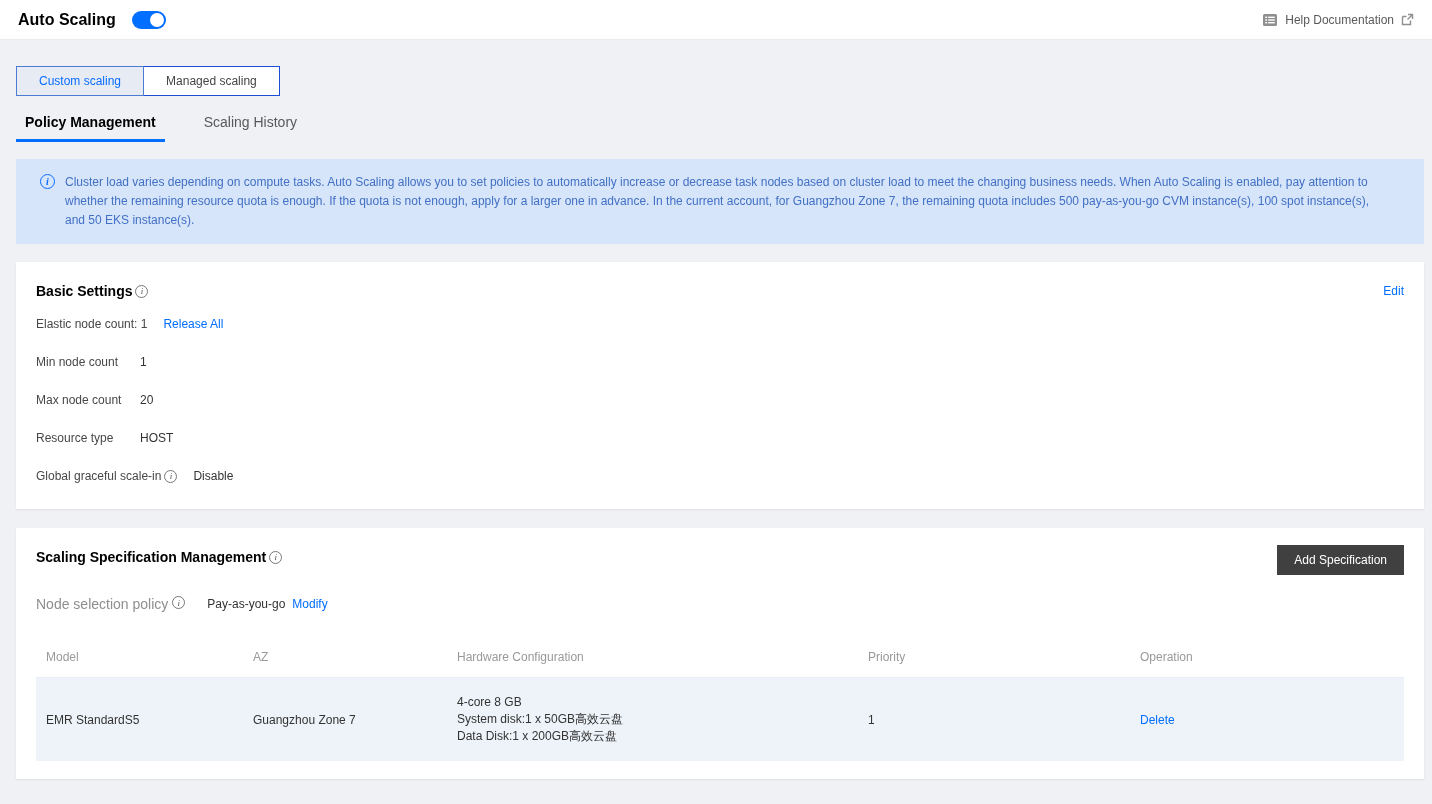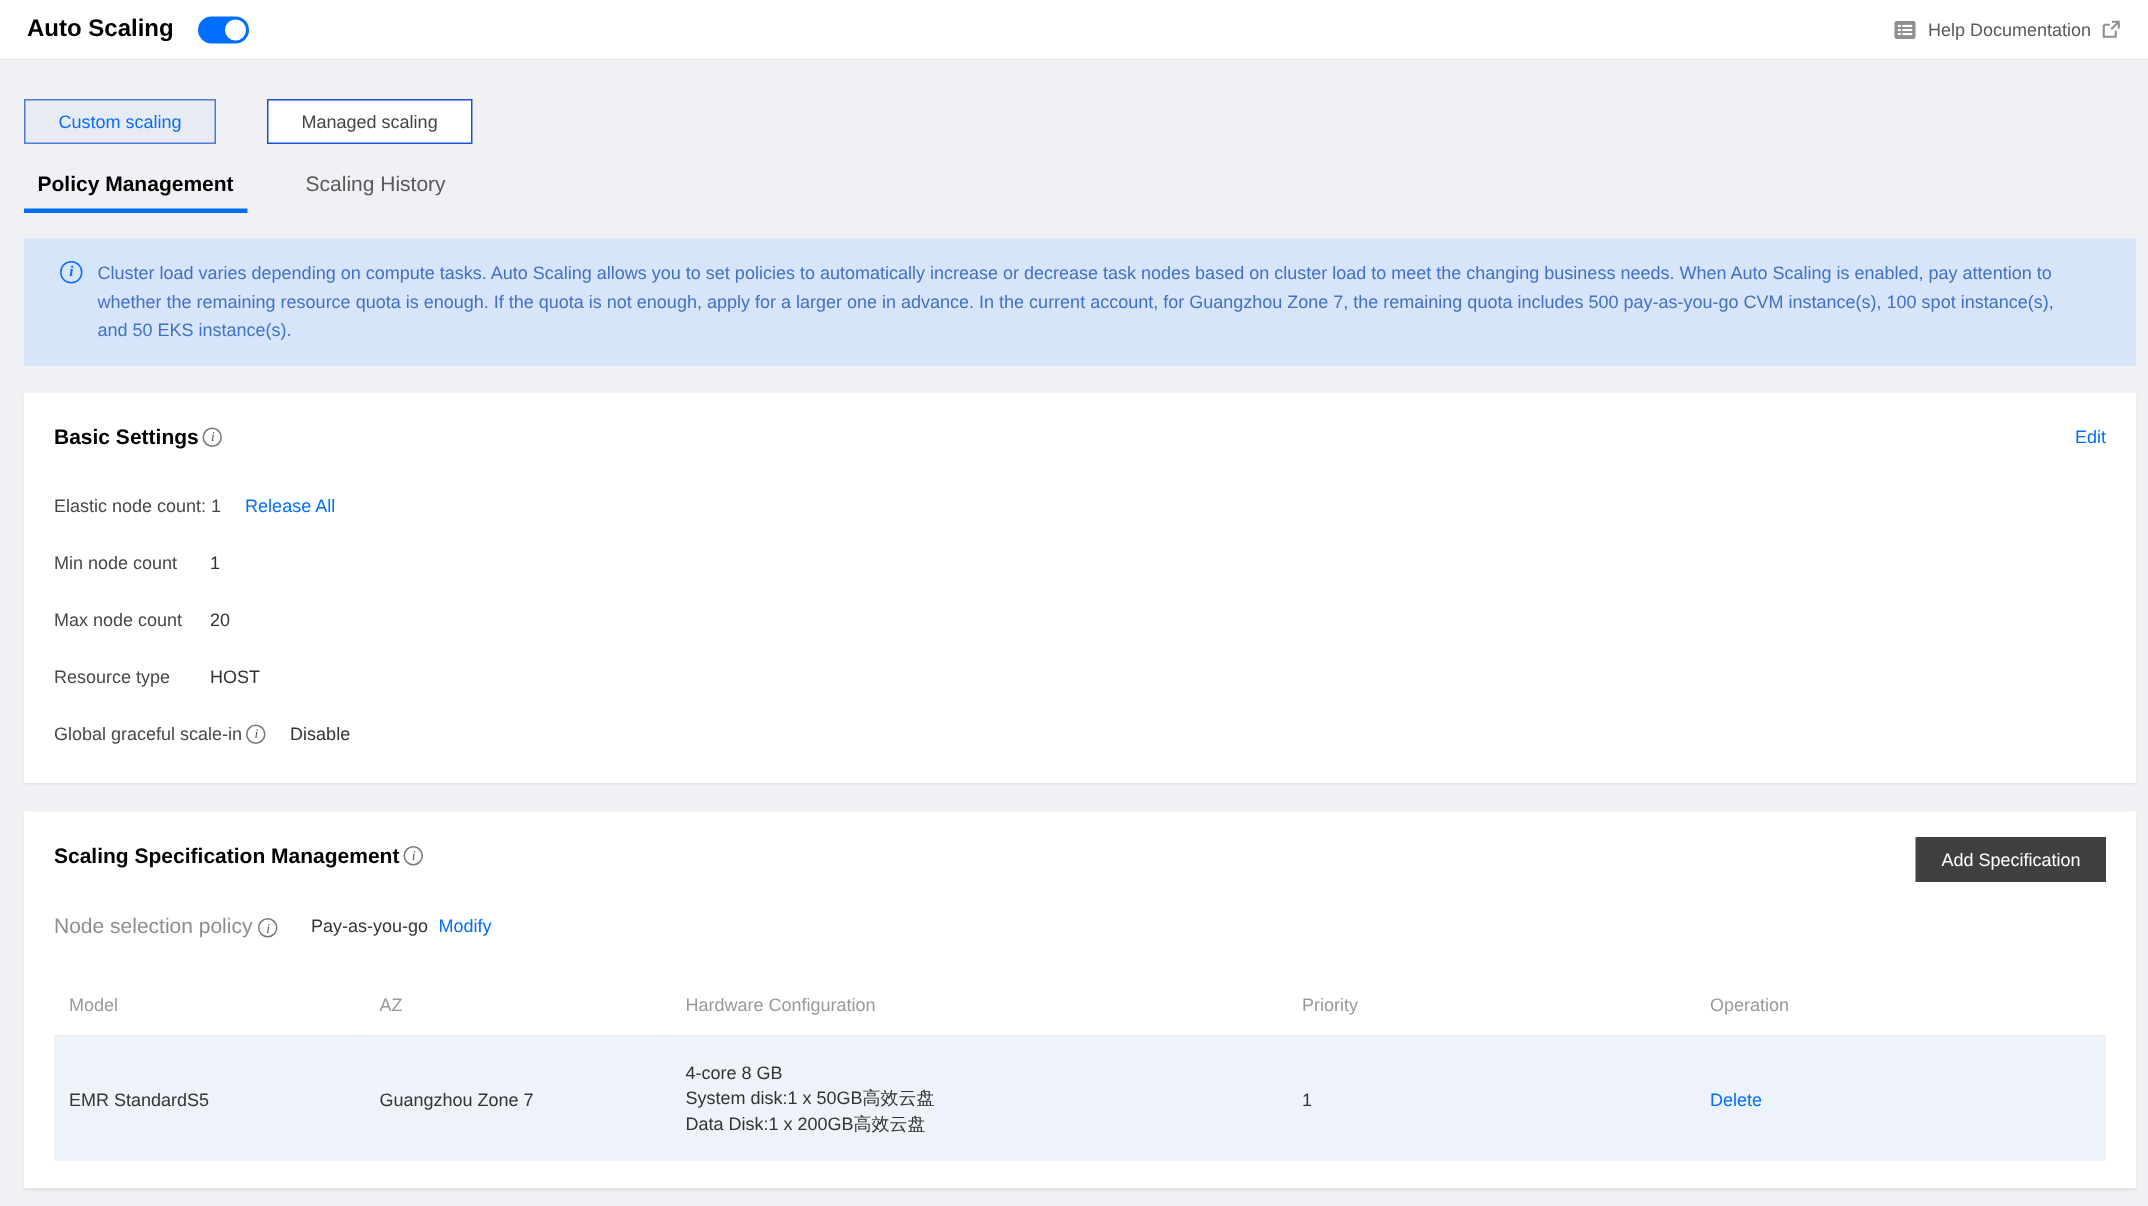--- a/index.html
+++ b/index.html
@@ -22,21 +22,21 @@
   }
   .toggle .knob {
     position: absolute; right: 2px; top: 2px; width: 14px; height: 14px;
     border-radius: 50%; background: #fff;
   }
   .topbar-right { margin-left: auto; display: flex; align-items: center; gap: 7px; font-size: 12px; color: #595959; }
   .doc-icon, .ext-icon { display: inline-flex; }
   
   .content { margin: 0 8px 0 16px; }
   
-  .btn-tabs { display: inline-flex; margin-top: 26px; gap: 35px; }
+  .btn-tabs { display: inline-flex; margin-top: 26px; }
   .btn-tab {
     height: 30px; min-width: 124px; padding: 0 22px; display: inline-flex;
     align-items: center; justify-content: center; font-size: 12px;
     background: #fff; border: 1px solid #1d4ed8; color: #444; cursor: pointer;
   }
   .btn-tab + .btn-tab { margin-left: -1px; }
   .btn-tab.active {
     background: #e7ecf4; border: 1px solid #4d7ad2; color: #0a6cff; z-index: 1;
   }
   
@@ -68,34 +68,34 @@
   .card-title { font-size: 14px; font-weight: bold; color: #000; line-height: 20px; }
   .info-icon {
     display: inline-flex; width: 13px; height: 13px; border: 1px solid #777;
     border-radius: 50%; align-items: center; justify-content: center;
     font-size: 9px; color: #555; margin-left: 3px; vertical-align: -1px;
     font-family: "Liberation Serif", serif; font-style: italic; flex: 0 0 auto;
   }
   .link { color: #006eff; cursor: pointer; text-decoration: none; }
   .edit-link { margin-left: auto; font-size: 12px; }
   
-  .fields { margin-top: 27px; font-size: 12px; color: #474747; }
+  .fields { margin-top: 14px; font-size: 12px; color: #474747; }
   .field { display: flex; align-items: center; height: 18px; margin-bottom: 20px; }
   .field:last-child { margin-bottom: 0; }
   .flabel { display: inline-flex; align-items: center; min-width: 88px; margin-right: 16px; }
   .fvalue { color: #333; }
   .release-link { margin-left: 16px; }
   
   .add-btn {
     position: absolute; right: 20px; top: 17px; height: 30px; padding: 0 17px;
     background: #404040; color: #fff; border: none; font-size: 12px; cursor: pointer;
     font-family: "Liberation Sans", sans-serif;
   }
   .node-policy-row { margin-top: 29px; display: flex; align-items: center; }
-  .np-label { font-size: 14px; color: #8e8e8e; display: inline-flex; align-items: flex-end; }
+  .np-label { font-size: 14px; color: #8e8e8e; display: inline-flex; align-items: flex-start; }
   .np-label .info-icon { margin-left: 4px; }
   .np-value { font-size: 12px; color: #333; margin-left: 22px; }
   .np-modify { font-size: 12px; margin-left: 7px; }
   
   table { margin-top: 29px; width: 100%; border-collapse: collapse; table-layout: fixed; }
   th {
     text-align: left; font-weight: normal; color: #999; font-size: 12px;
     padding: 9px 10px 13px; border-bottom: 1px solid #eaedf1;
   }
   td {

